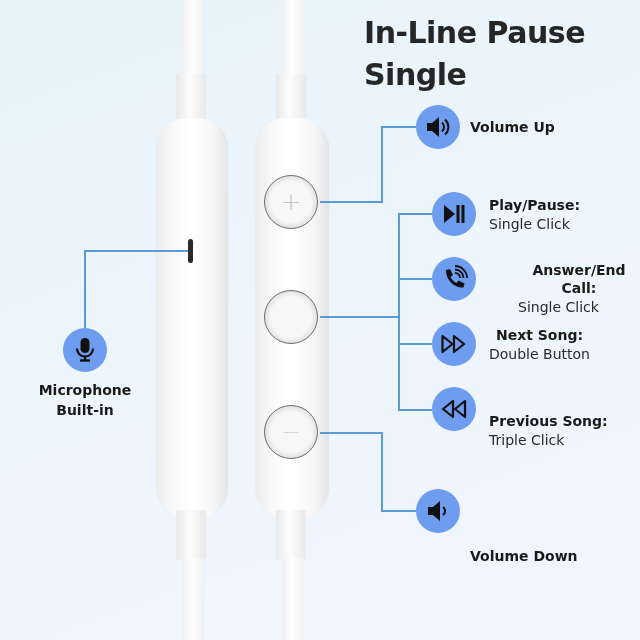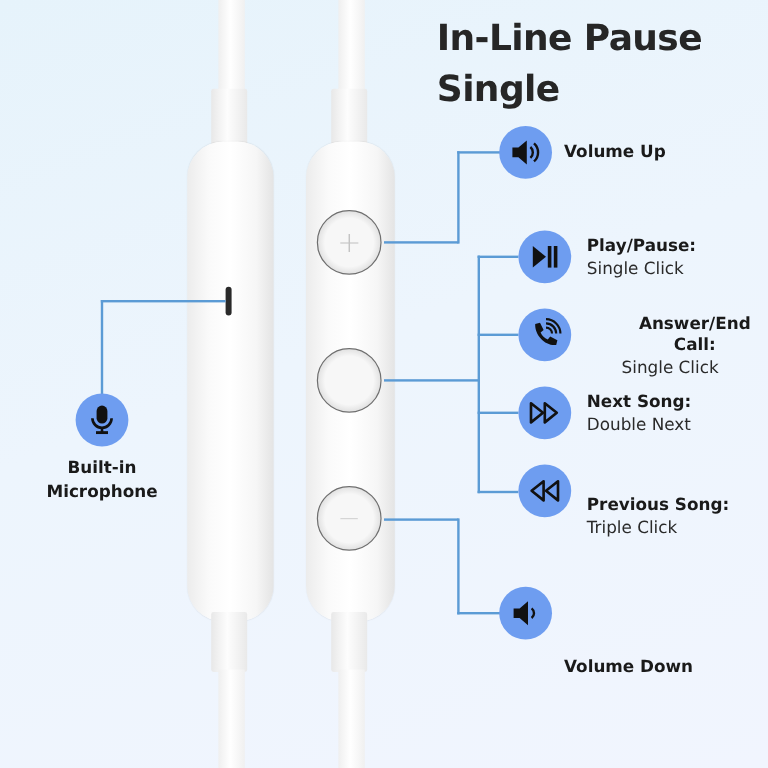--- a/index.html
+++ b/index.html
@@ -109,22 +109,22 @@
 
 <div class="abs bubble" style="left:63px; top:328px;">
   <svg viewBox="0 0 30 30">
     <rect x="10.5" y="3" width="9" height="15" rx="4.5" fill="#111"></rect>
     <path d="M7 13.5 a8 8 0 0 0 16 0" stroke="#111" stroke-width="2.2" fill="none"></path>
     <line x1="15" y1="21.5" x2="15" y2="25" stroke="#111" stroke-width="2.2"></line>
     <line x1="10" y1="25.5" x2="20" y2="25.5" stroke="#111" stroke-width="2.4"></line>
   </svg>
 </div>
 <div class="abs label-bold mic-label" style="left:30px; top:380px; line-height:20px;">
+  <div>Microphone</div>
   <div>Built-in</div>
-  <div>Microphone</div>
 </div>
 
 <div class="abs bubble" style="left:416px; top:105px;">
   <svg viewBox="0 0 30 30">
     <path d="M4 11 h5 l7 -6 v20 l-7 -6 h-5 z" fill="#111"></path>
     <path d="M19 10.5 a6 6 0 0 1 0 9" stroke="#111" stroke-width="2" fill="none"></path>
     <path d="M22 7.5 a10 10 0 0 1 0 15" stroke="#111" stroke-width="2" fill="none"></path>
   </svg>
 </div>
 <div class="abs label-bold" style="left:470px; top:118px;">Volume Up</div>
@@ -155,21 +155,21 @@
 </div>
 
 <div class="abs bubble" style="left:432px; top:322px;">
   <svg viewBox="0 0 30 30">
     <path d="M3.5 7 l10 8 l-10 8 z" fill="none" stroke="#111" stroke-width="2.2" stroke-linejoin="round"></path>
     <path d="M15 7 l10 8 l-10 8 z" fill="none" stroke="#111" stroke-width="2.2" stroke-linejoin="round"></path>
   </svg>
 </div>
 <div class="abs" style="left:489px; top:326px;">
   <div class="label-bold">Next Song:</div>
-  <div class="label-reg">Double Next</div>
+  <div class="label-reg">Double Button</div>
 </div>
 
 <div class="abs bubble" style="left:432px; top:387px;">
   <svg viewBox="0 0 30 30">
     <path d="M14 7 l-10 8 l10 8 z" fill="none" stroke="#111" stroke-width="2.2" stroke-linejoin="round"></path>
     <path d="M26 7 l-10 8 l10 8 z" fill="none" stroke="#111" stroke-width="2.2" stroke-linejoin="round"></path>
   </svg>
 </div>
 <div class="abs" style="left:489px; top:412px;">
   <div class="label-bold">Previous Song:</div>

